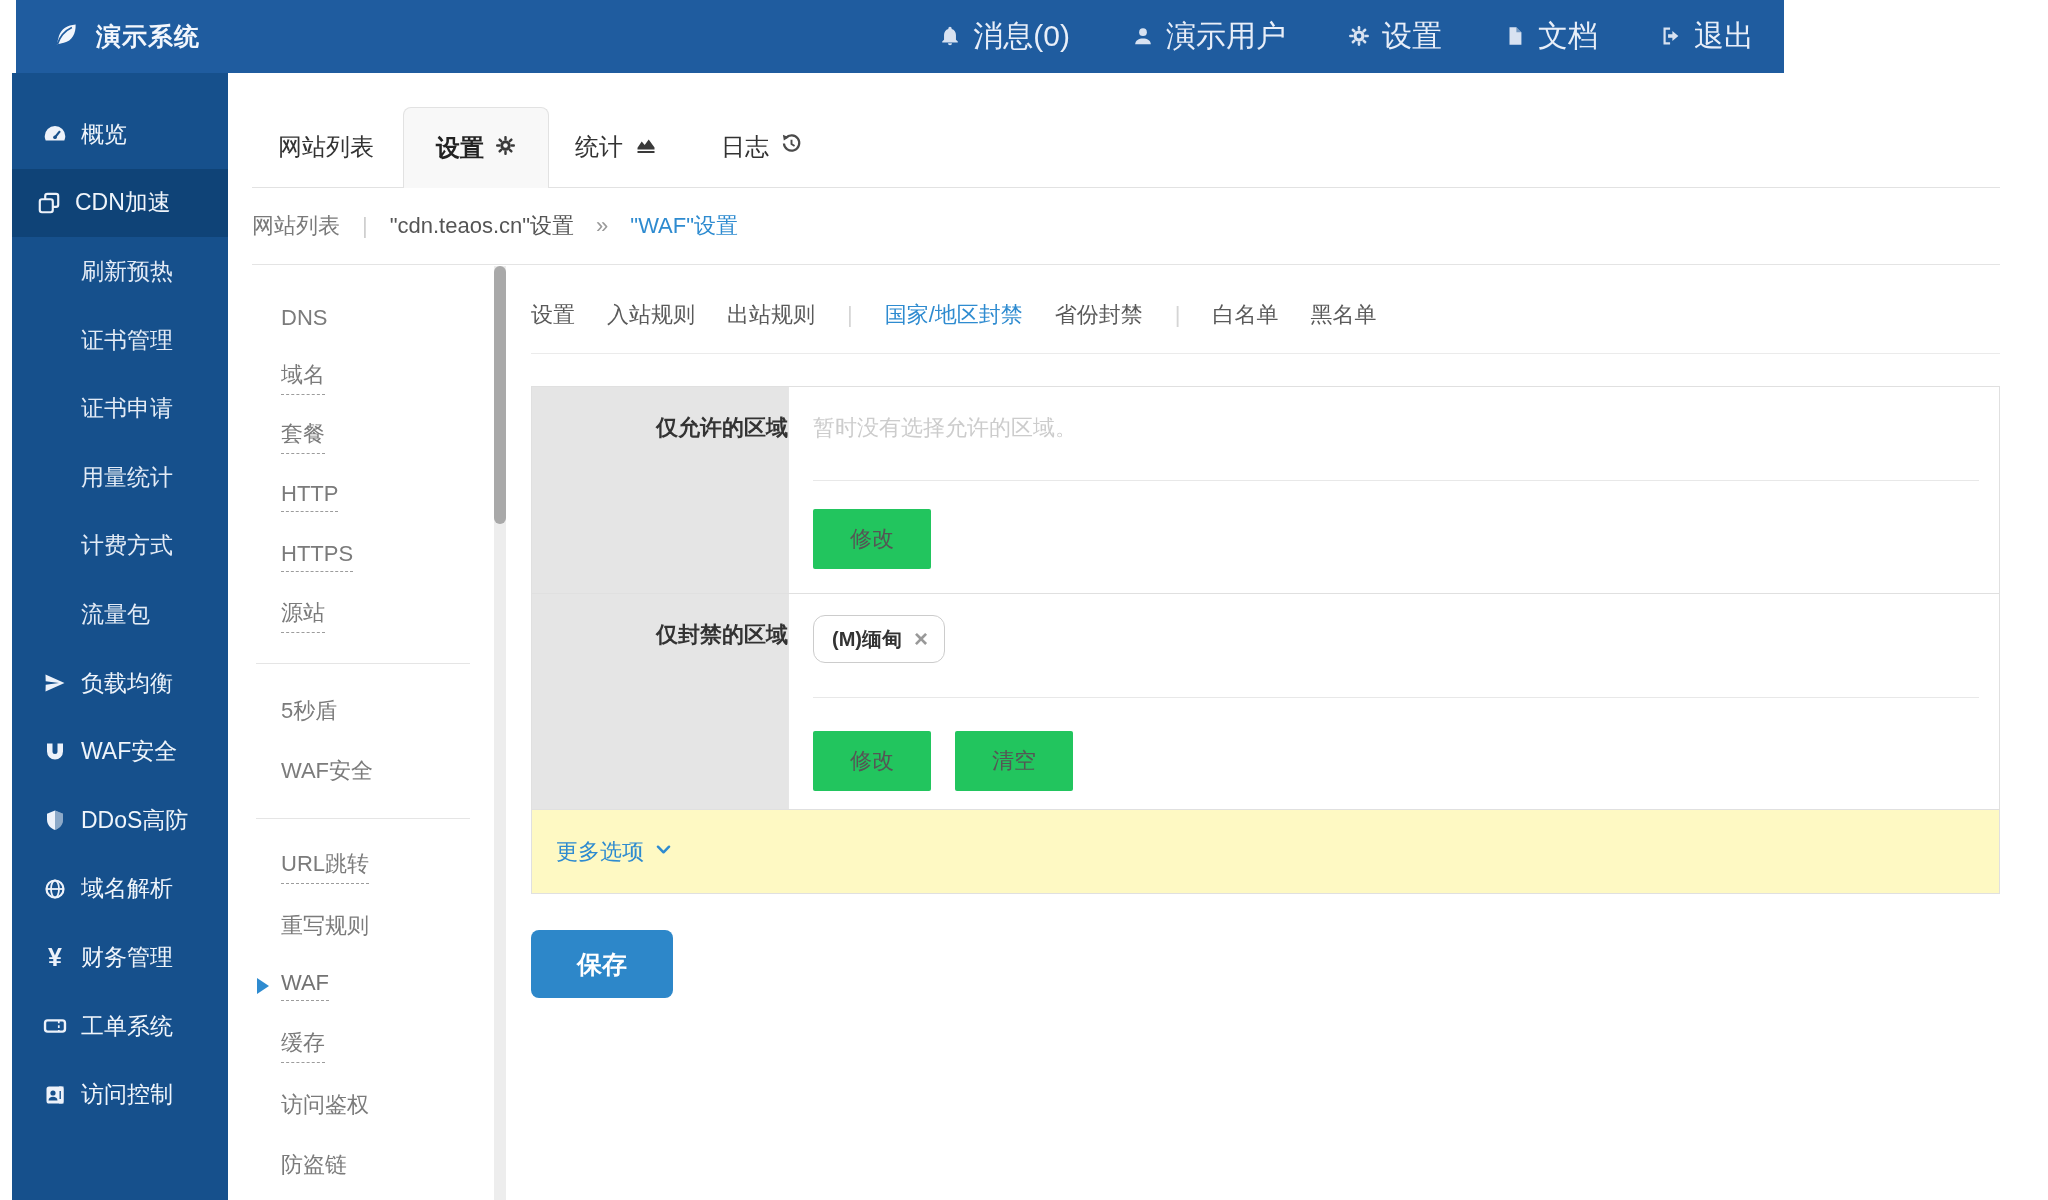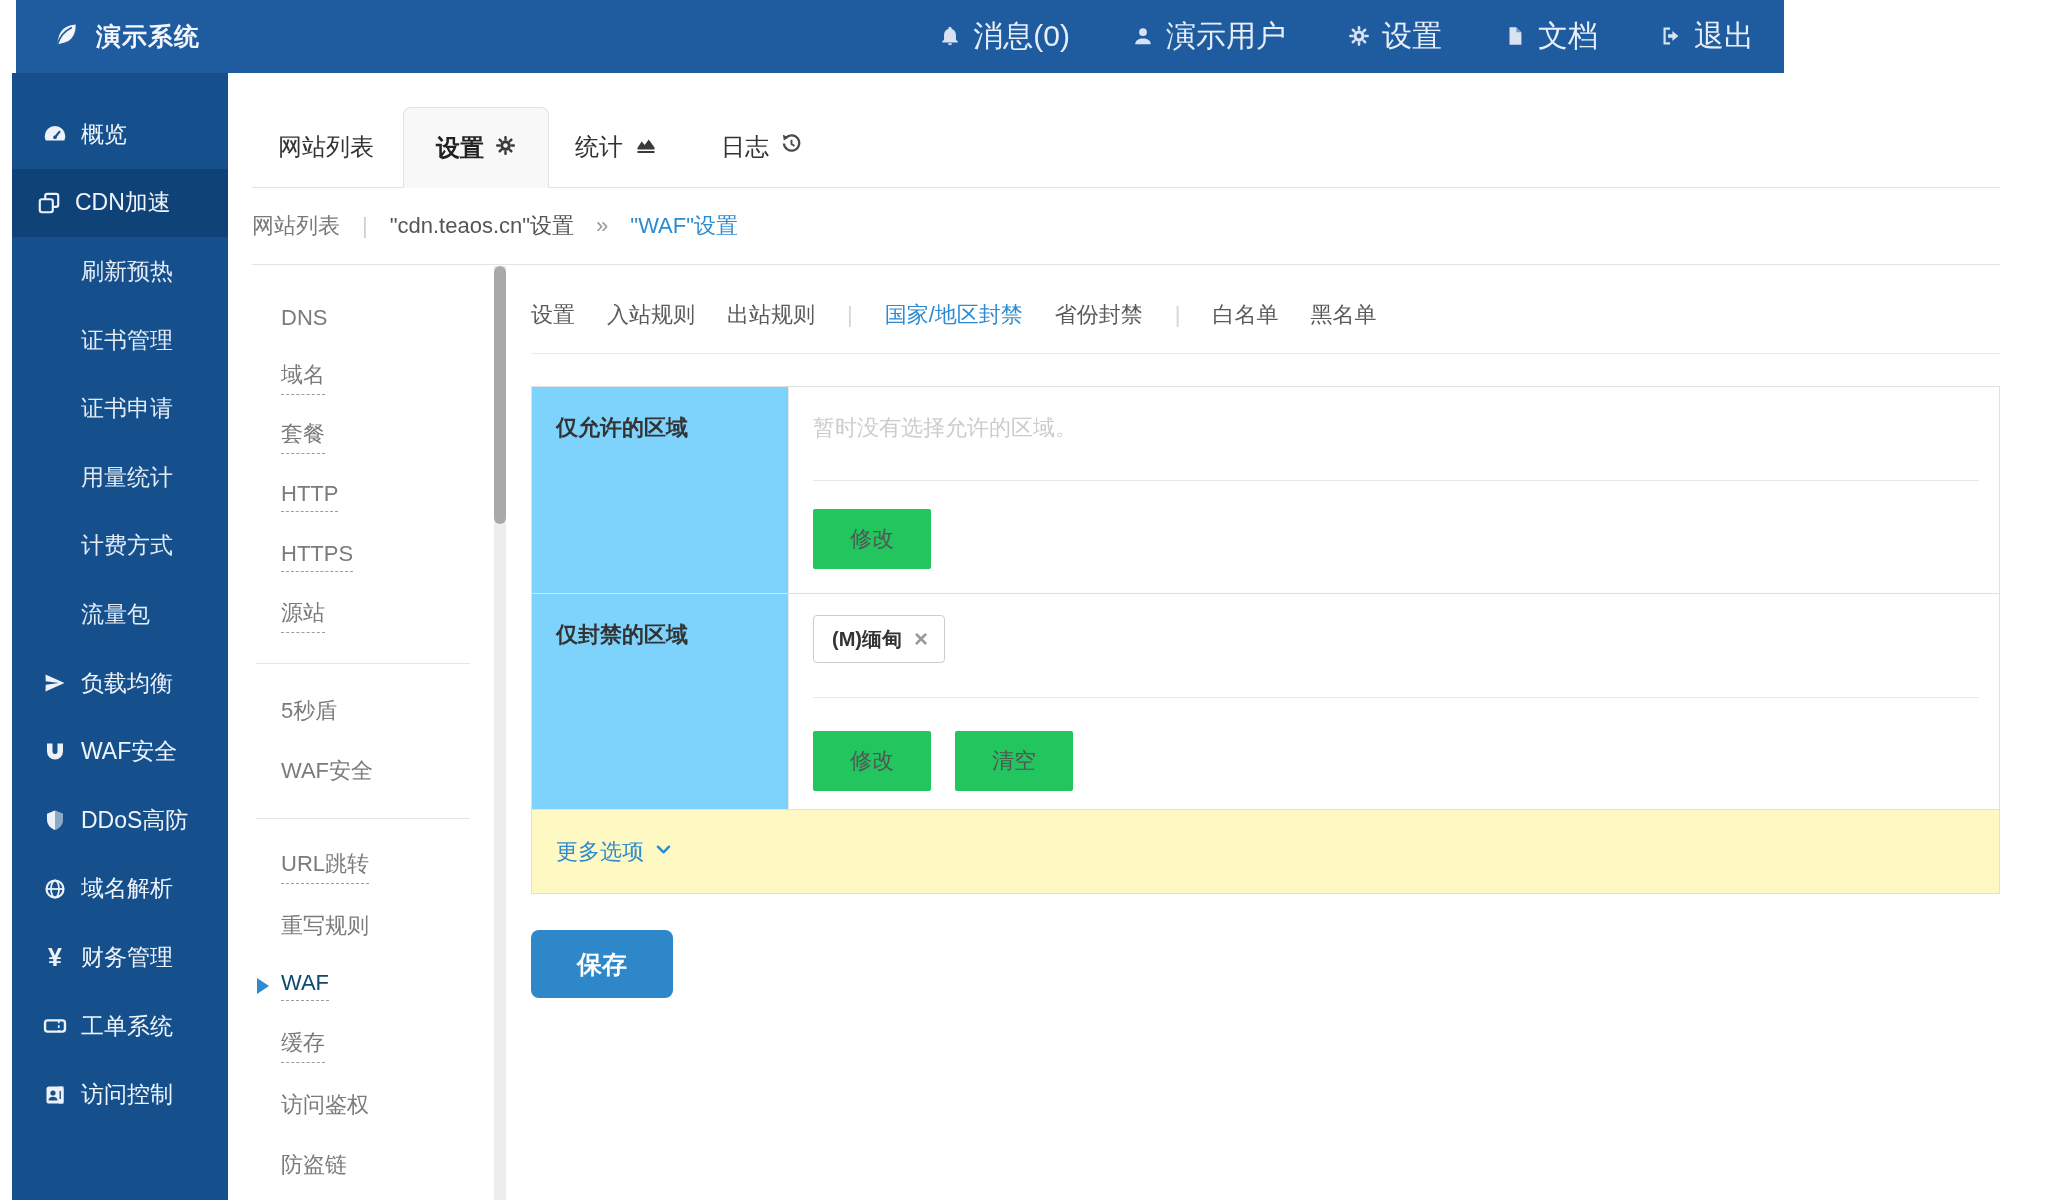--- a/index.html
+++ b/index.html
@@ -71,21 +71,21 @@
   
   .subnav { position:absolute; left:4px; top:0; width:214px; }
   .subnav ul { list-style:none; padding-top:22px; }
   .subnav li {
     height:59.6px; display:flex; align-items:center; padding-left:25px;
     font-size:22px; color:#7B7B7B; cursor:pointer; position:relative;
   }
   .subnav li span.u { border-bottom:1px dashed #9C9C9C; padding-bottom:4px; }
   .subnav li.divider { height:36px; padding:0; cursor:default; }
   .subnav li.divider .line { width:100%; height:1px; background:#E5E5E5; }
-  .subnav li.active { color:#0c4a6e;align-items:center; }
+  .subnav li.active { color:#737373;align-items:center; }
   .subnav li.active span.u { border-bottom-color:#9C9C9C; }
   .caret {
     position:absolute; left:1px; top:50%; margin-top:-8px;
     width:0; height:0; border-left:12px solid #2E8BD0;
     border-top:8px solid transparent; border-bottom:8px solid transparent;
   }
 
   
   .scroll-track { position:absolute; left:242px; top:0; bottom:0; width:12px; background:#EDEDED; }
   .scroll-thumb { position:absolute; left:0; top:0; width:12px; height:258px; background:#A9A9A9; border-radius:6px; }
@@ -96,39 +96,39 @@
     height:88px; display:flex; align-items:center; gap:32px;
     border-bottom:1px solid #EBEBEB; font-size:22px; color:#5A5A5A; padding-top:10px;
   }
   .ptab { cursor:pointer; white-space:nowrap; }
   .ptab.active { color:#2E8BD0; }
   .psep { color:#D5D5D5; cursor:default; }
 
   .form-table { margin-top:32px; border:1px solid #E0E0E0; }
   .frow { display:flex; border-bottom:1px solid #E0E0E0; }
   .flabel {
-    width:257px; flex:0 0 257px; background:#7dd3fc; border-right:1px solid #E6E6E6;
-    padding:26px 0 0 24px; font-size:22px; font-weight:bold; color:#333;
+    width:257px; flex:0 0 257px; background:#e5e5e5; border-right:1px solid #E6E6E6;
+    padding:26px 0 0 24px; font-size:22px; font-weight:bold; color:#333;text-align:right;
   }
   .fcontent { flex:1; padding:0 20px 0 24px; }
   .field-zone { border-bottom:1px solid #E8E8E8; }
   .zone-allowed { padding-top:26px; height:94px; font-size:22px; color:#CCC; }
   .zone-blocked { padding-top:21px; height:104px; }
   .btn-row { display:flex; }
   .row-allowed .btn-row { margin-top:28px; padding-bottom:24px; }
   .row-blocked .btn-row { margin-top:33px; padding-bottom:18px; }
   .gray-btn {
     width:118px; height:60px; border:none; border-radius:2px; background:#22c55e;
     font-size:22px; color:#555; cursor:pointer; font-family:inherit;
   }
   .gray-btn + .gray-btn { margin-left:24px; }
 
   .tag {
     display:inline-flex; align-items:center; height:48px; padding:0 16px 0 18px;
-    border:1px solid #CCC; border-radius:4px; background:#fff;
+    border:1px solid #CCC; border-radius:12px; background:#fff;
   }
   .tag-text { font-size:20px; font-weight:bold; color:#333; }
   .tag-close { margin-left:12px; font-size:24px; font-weight:bold; color:#999; cursor:pointer; line-height:1; }
 
   .tfooter {
     height:83px; background:#fef9c3; display:flex; align-items:center; padding-left:24px;
   }
   .more-link { display:flex; align-items:center; gap:10px; color:#2E8BD0; font-size:22px; cursor:pointer; }
 
   .save-btn {

